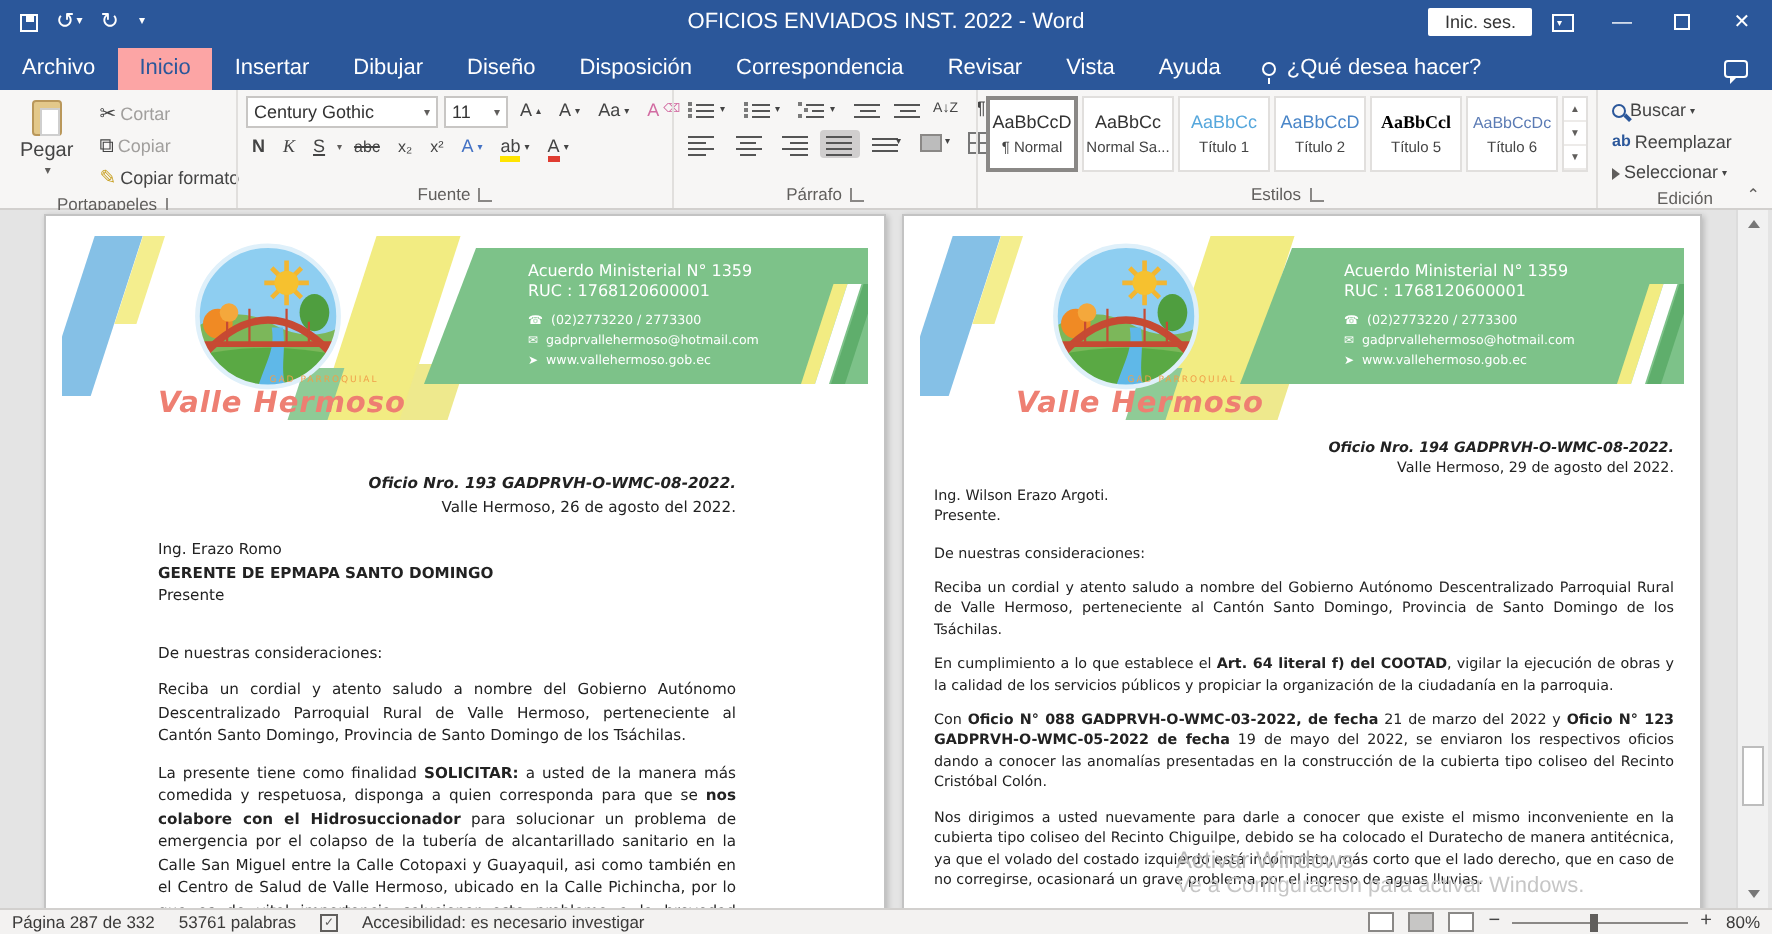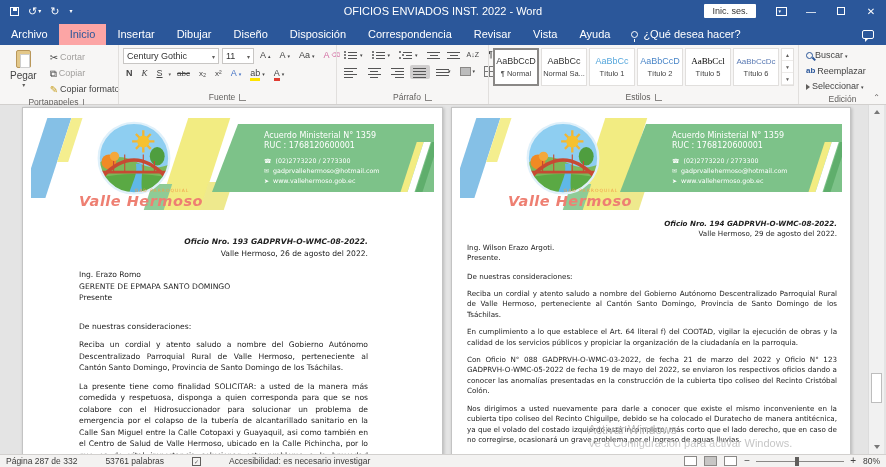--- a/index.html
+++ b/index.html
@@ -1,28 +1,28 @@
 <!DOCTYPE html>
 <html><head>
 <meta charset="utf-8">
 <style>
   * { margin:0; padding:0; box-sizing:border-box; }
   html,body { width:886px; height:467px; overflow:hidden; font-family:"Liberation Sans", sans-serif; background:#e4e4e4; }
-  .b { font-weight:normal; }
+  .b { font-weight:bold; }
 
   
   .titlebar { height:22px; background:#2b579a; color:#fff; display:flex; align-items:center; font-size:11px; position:relative; }
   .qat { display:flex; align-items:center; gap:9px; padding-left:10px; }
   .qat .qbtn { color:#fff; font-size:11px; line-height:1; cursor:default; display:flex; align-items:center; }
   .i-save { width:9px; height:9px; border:1px solid #fff; position:relative; }
   .i-save::after { content:''; position:absolute; top:0; left:2px; width:4px; height:3px; background:#fff; }
   .tinycaret { font-size:6px; margin-left:1px; }
   .title-text { position:absolute; left:0; right:0; text-align:center; font-size:11px; pointer-events:none; }
   .tb-right { margin-left:auto; display:flex; align-items:center; height:100%; }
-  .signin { background:#fff; color:#333; font-size:9px; padding:2px 8px; margin-right:10px; border-radius:1px; }
+  .signin { background:#fff; color:#333; font-size:9px; padding:2px 8px; border-radius:1px; }
   .winbtn { width:30px; height:100%; display:flex; align-items:center; justify-content:center; font-size:10px; color:#fff; }
   .i-ribopts { width:11px; height:9px; border:1px solid #fff; position:relative; }
   .i-ribopts::after { content:'▾'; position:absolute; font-size:5px; left:2px; top:0px; }
   .i-max { width:8px; height:8px; border:1px solid #fff; }
 
   
   .tabrow { height:23px; background:#2b579a; display:flex; align-items:flex-end; color:#fff; font-size:11px; }
   .tab { padding:4px 11px 5px; cursor:default; }
   .tab.active { background:#fca5a5; color:#2b579a; }
   .tellme { display:flex; align-items:center; gap:5px; padding:4px 10px 5px; }
@@ -130,21 +130,21 @@
   
   .vscroll { position:absolute; right:2px; top:0; bottom:0; width:16px; background:#f1f1f1; border-left:1px solid #dcdcdc; }
   .varrow { position:absolute; left:0; width:16px; height:14px; display:flex; align-items:center; justify-content:center; }
   .varrow.up { top:0; } .varrow.down { bottom:0; }
   .tri-up { width:0; height:0; border-left:3px solid transparent; border-right:3px solid transparent; border-bottom:4px solid #777; }
   .tri-down { width:0; height:0; border-left:3px solid transparent; border-right:3px solid transparent; border-top:4px solid #777; }
   .vthumb { position:absolute; left:2px; width:11px; top:268px; height:30px; background:#fff; border:1px solid #bdbdbd; }
 
   
   .statusbar { height:13px; background:#f3f2f1; border-top:1px solid #d2d0ce; display:flex; align-items:center; font-size:8.5px; color:#3b3a39; padding:0 6px; gap:12px; }
-  .sleft { display:flex; align-items:center; gap:28px; }
+  .sleft { display:flex; align-items:center; gap:12px; }
   .proofico { width:9px; height:9px; border:1px solid #605e5c; position:relative; font-size:6px; display:flex; align-items:center; justify-content:center; color:#605e5c; }
   .sright { margin-left:auto; display:flex; align-items:center; gap:7px; }
   .vicon { width:13px; height:10px; border:1px solid #8a8886; background:#fff; }
   .vicon.sel { background:#c7c6c5; }
   .zoomctrl { display:flex; align-items:center; gap:6px; }
   .zline { width:88px; height:1px; background:#8a8886; position:relative; }
   .zthumb { position:absolute; left:44%; top:-4px; width:4px; height:9px; background:#605e5c; }
   .zsign { font-size:10px; color:#444; line-height:1; }
 </style>
 </head>

